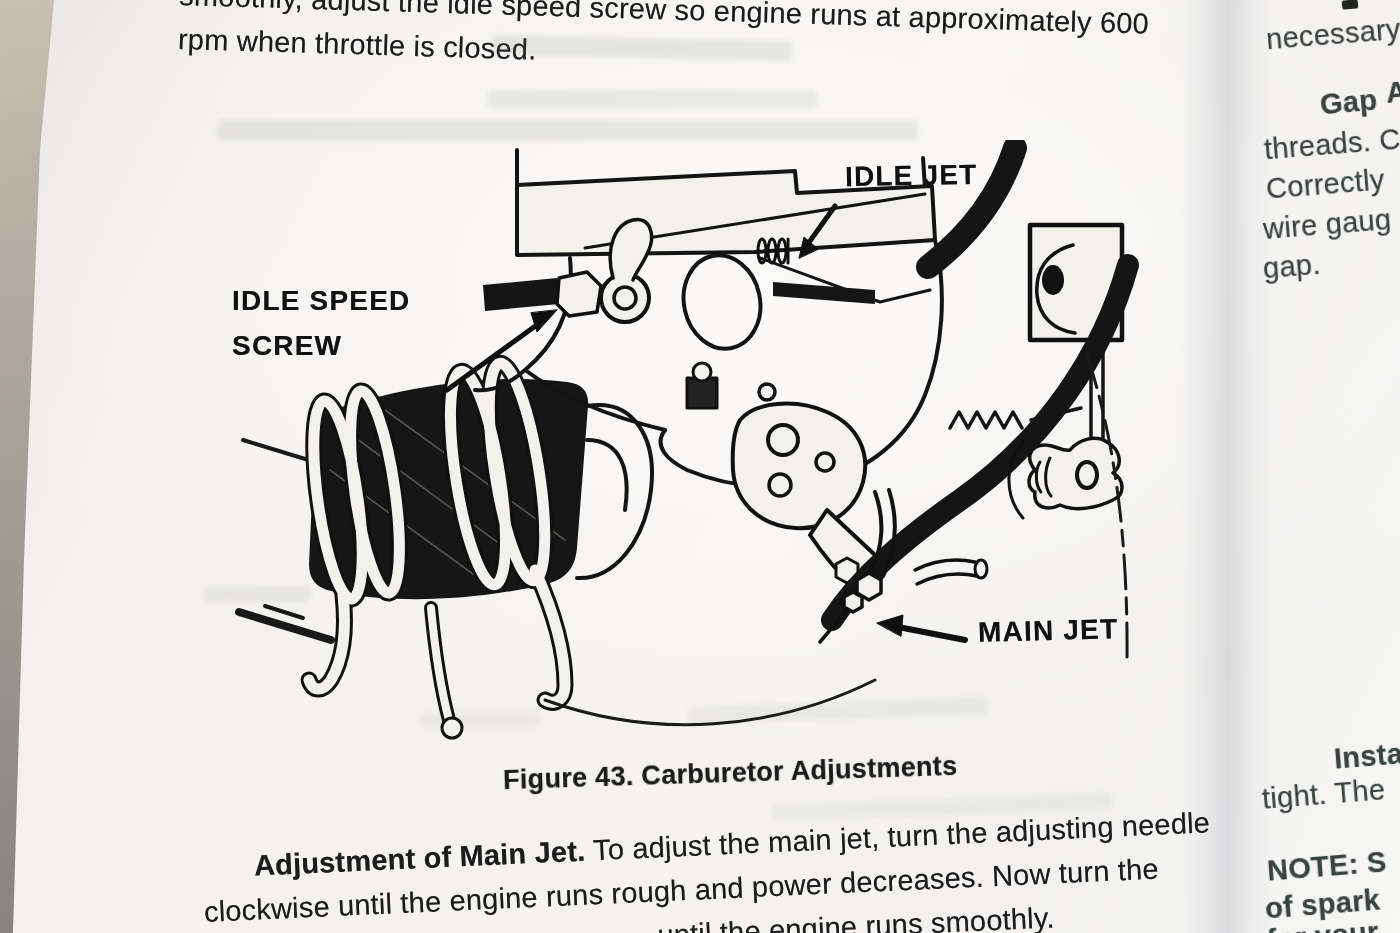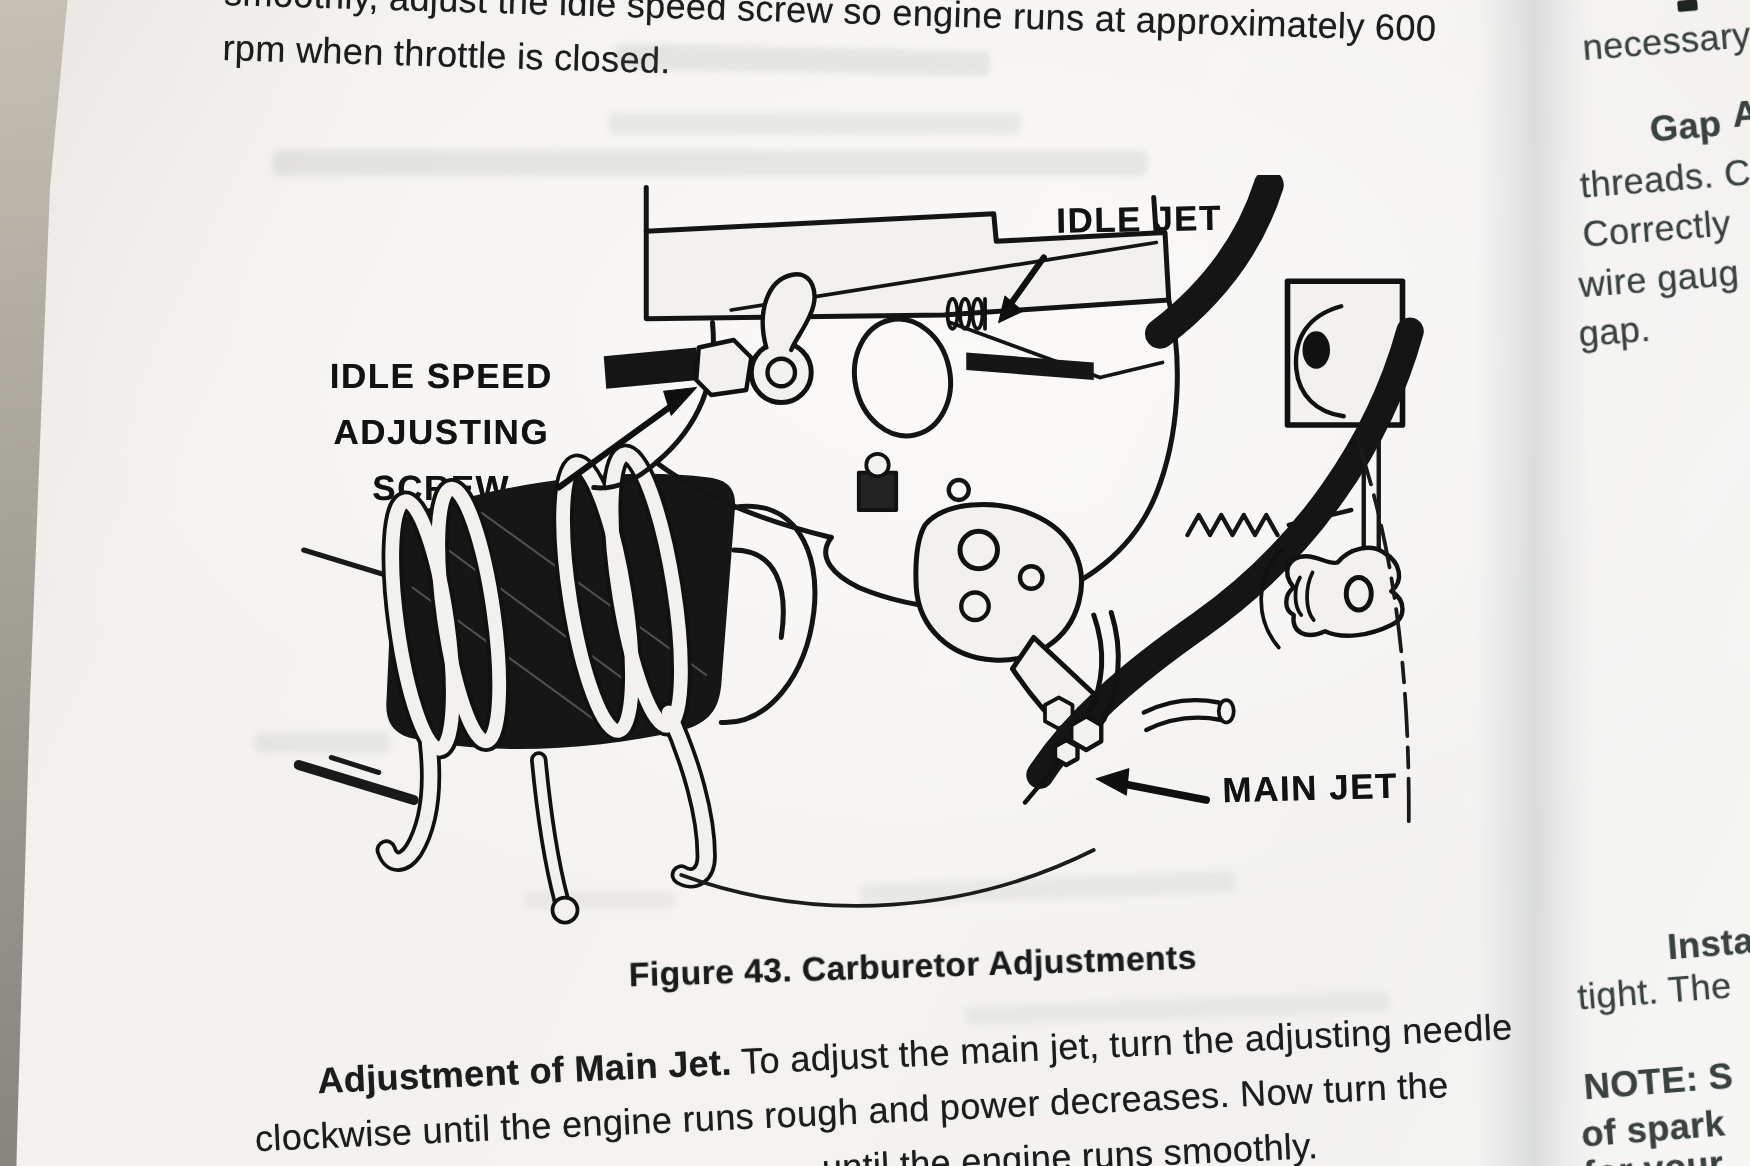--- a/index.html
+++ b/index.html
@@ -44,23 +44,22 @@
   <div class="abs ghost" style="left:492px;top:38px;width:300px;height:20px;opacity:.13;transform:rotate(1.3deg);"></div>
   <div class="abs ghost" style="left:487px;top:90px;width:330px;height:18px;opacity:.11;"></div>
   <div class="abs ghost" style="left:218px;top:120px;width:700px;height:21px;opacity:.13;"></div>
   <div class="abs ghost" style="left:204px;top:586px;width:108px;height:16px;opacity:.11;"></div>
   <div class="abs ghost" style="left:688px;top:702px;width:300px;height:17px;opacity:.09;transform:rotate(-2deg);"></div>
   <div class="abs ghost" style="left:772px;top:799px;width:340px;height:16px;opacity:.08;transform:rotate(-2deg);"></div>
   <div class="abs ghost" style="left:420px;top:713px;width:120px;height:14px;opacity:.08;"></div>
 
   <div class="abs lbl" style="left:845px;top:160px;transform:rotate(-1deg);">IDLE JET</div>
 
-  <div class="abs" style="left:232px;top:278px;width:242px;text-align:center;line-height:45px;">
+  <div class="abs" style="left:232px;top:278px;width:242px;line-height:45px;">
     <div class="lbl">IDLE SPEED</div>
-    <div class="lbl">ADJUSTING</div>
     <div class="lbl">SCREW</div>
   </div>
 
   <div class="abs lbl" style="left:978px;top:615px;transform:rotate(-1.5deg);">MAIN JET</div>
 
   <svg class="abs" style="left:235px;top:140px;" width="920" height="610" viewBox="0 0 920 610" fill="none" stroke-linecap="round" stroke-linejoin="round">
 
     <g stroke="#191919">
       <path d="M8,300 L80,322" stroke-width="4"></path>
       <path d="M4,472 L96,500" stroke-width="8"></path>

